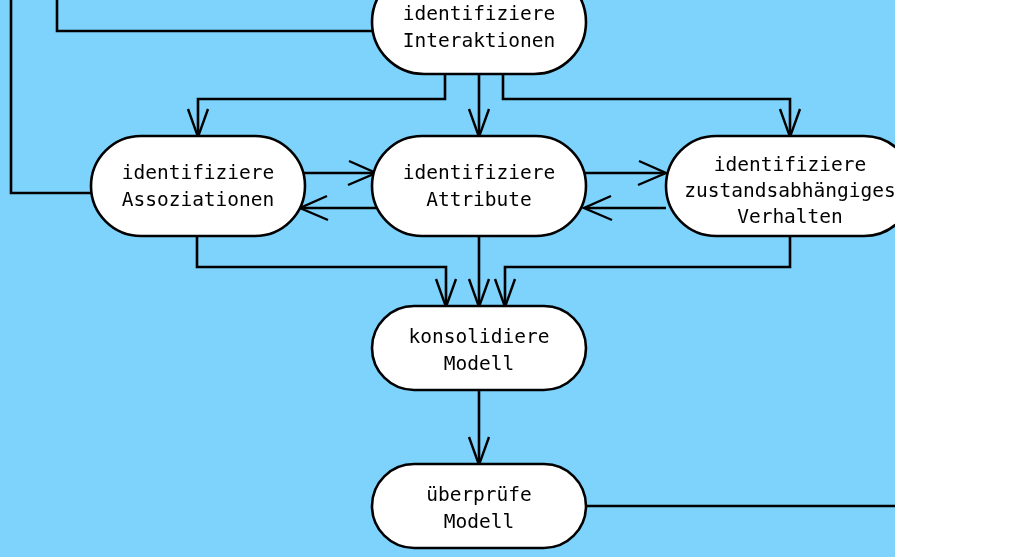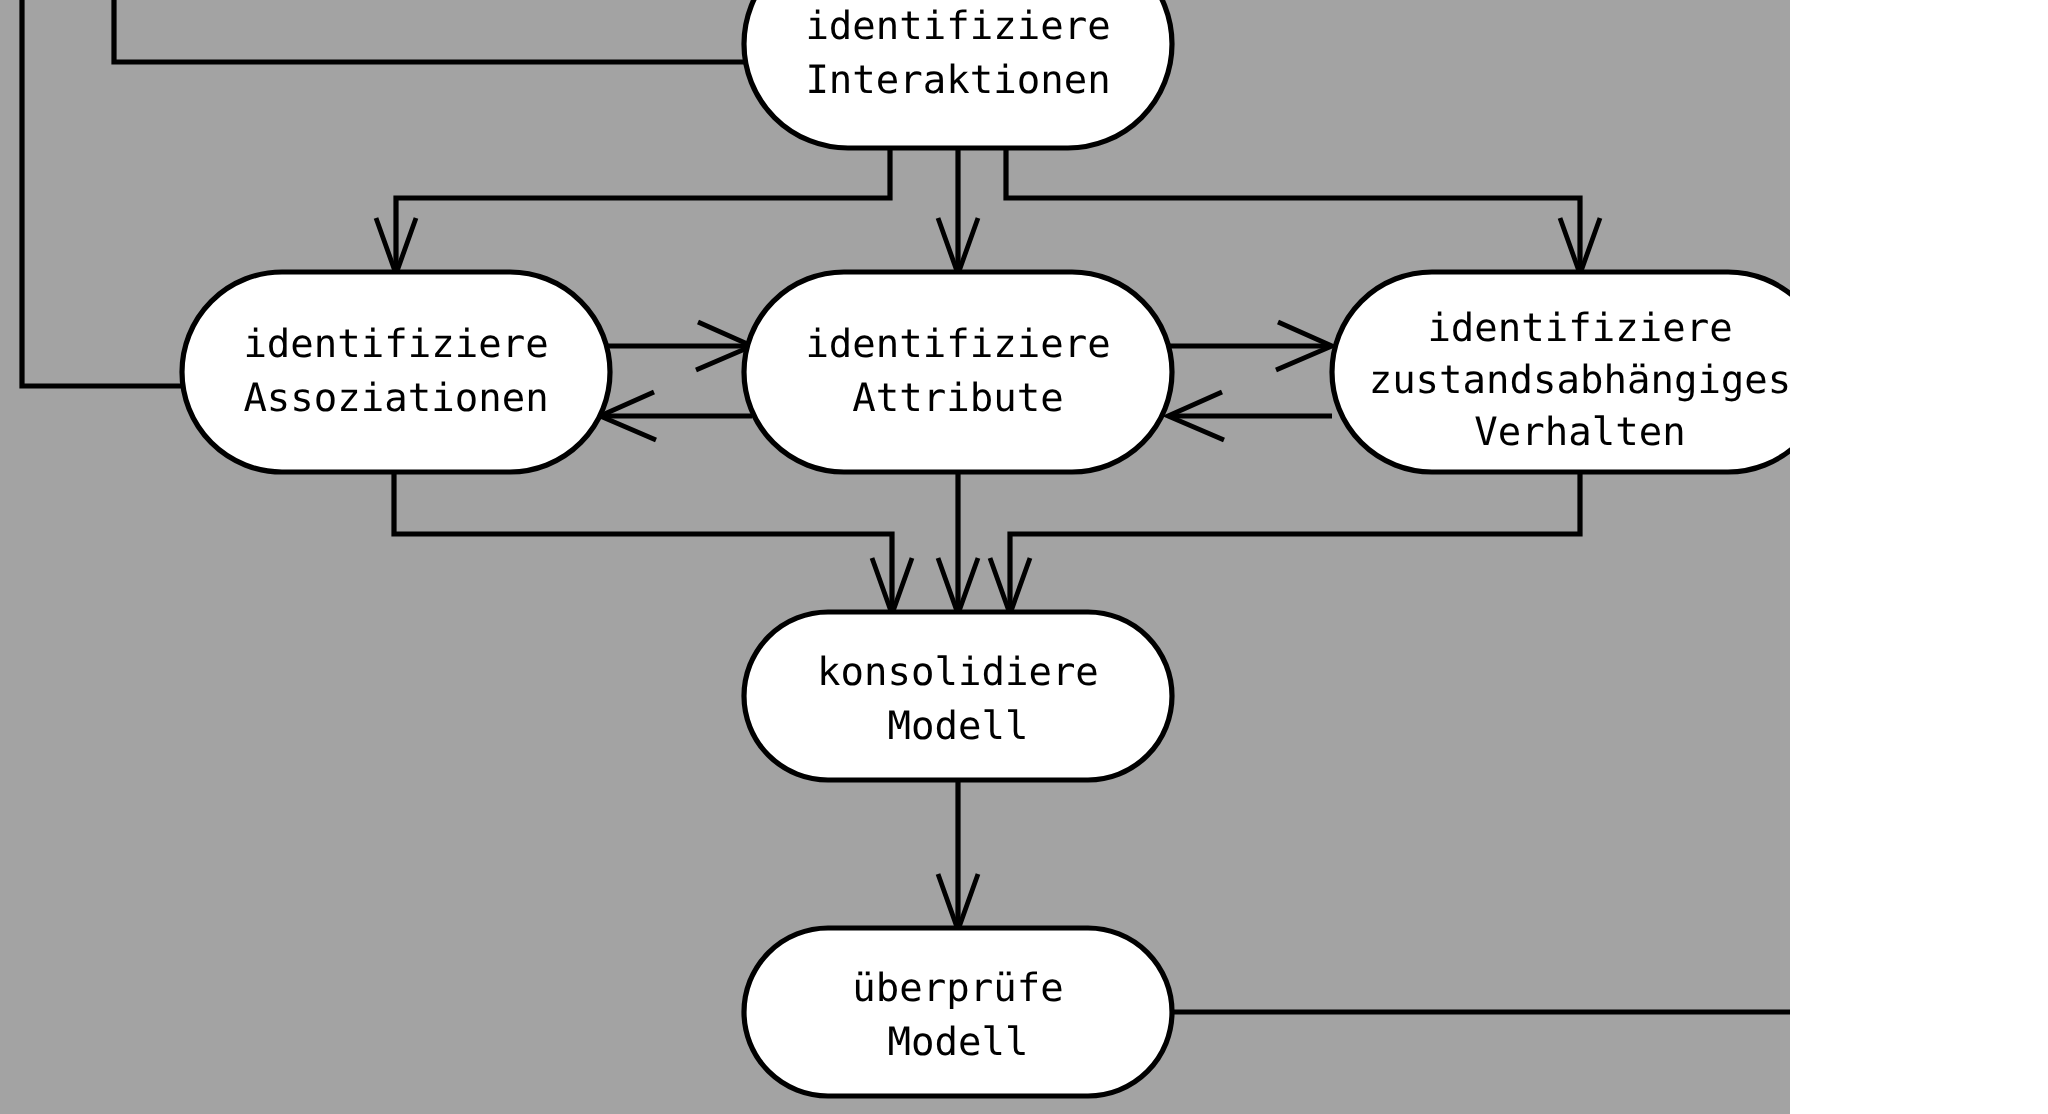--- a/index.html
+++ b/index.html
@@ -7,21 +7,21 @@
     padding: 0;
     background: #ffffff;
   }
   body {
     font-family: "DejaVu Sans Mono", monospace;
   }
   #diagram-root {
     position: relative;
     width: 895px;
     height: 557px;
-    background: #a3a3a3;
+    background: #7dd3fc;
     overflow: hidden;
   }
   svg.flow {
     display: block;
     width: 1024px;
     height: 557px;
   }
   .node-shape {
     fill: #ffffff;
     stroke: #000000;

